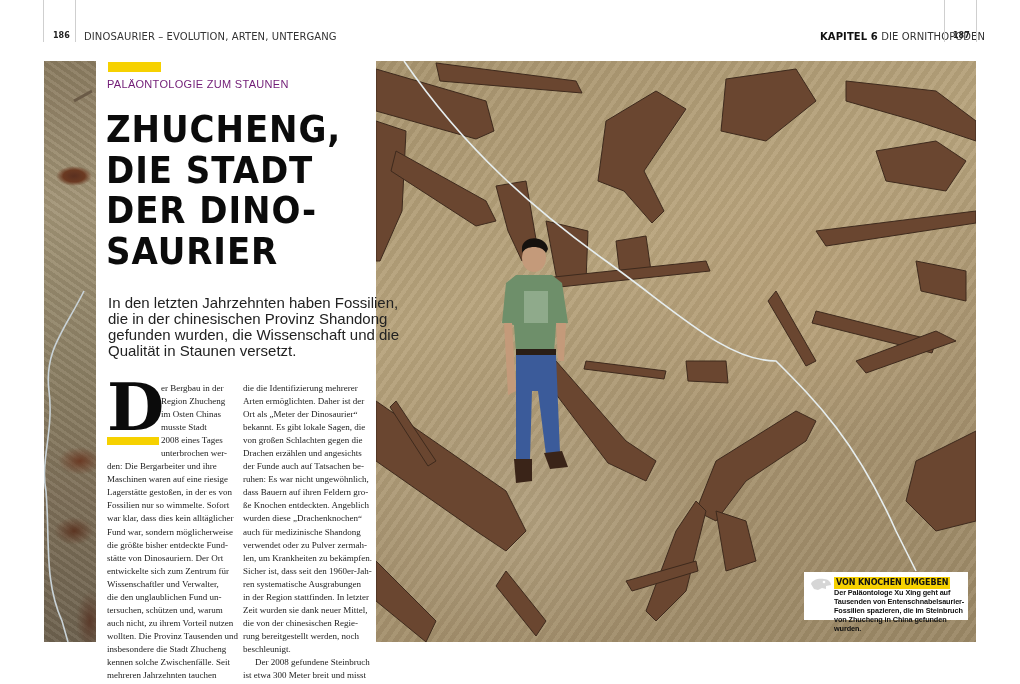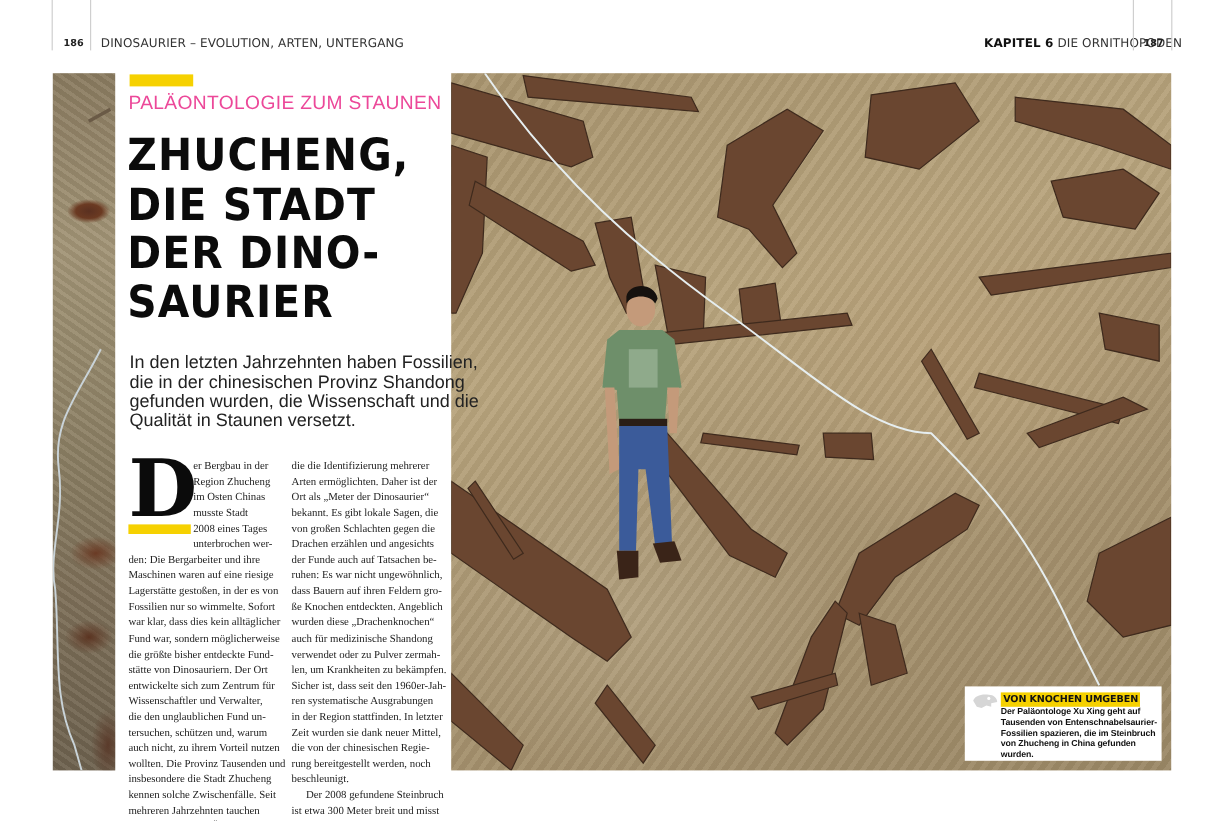--- a/index.html
+++ b/index.html
@@ -32,36 +32,36 @@
     background:
       repeating-linear-gradient(125deg, rgba(255,255,255,0.05) 0 4px, rgba(0,0,0,0.04) 4px 9px),
       radial-gradient(ellipse 200px 160px at 420px 230px, #b9a27a 0%, transparent 100%),
       radial-gradient(ellipse 180px 140px at 150px 450px, #b2a07e 0%, transparent 100%),
       linear-gradient(160deg, #a8946e 0%, #b8a47d 35%, #a89470 60%, #9b8866 100%);
   }
   .photo svg { position:absolute; left:0; top:0; }
 
   
   .caption {
-    position:absolute; left:804px; top:572px; width:164px; height:62px; background:#ffffff;
+    position:absolute; left:804px; top:572px; width:164px; height:48px; background:#ffffff;
   }
   .caption .skull { position:absolute; left:6px; top:5px; width:22px; height:14px; }
   .caption .cap-title {
     position:absolute; left:30px; top:5px; background:#f6d100; color:#111;
     font-size:8px; font-weight:bold; padding:1px 2px; line-height:10px; font-family:"DejaVu Sans", sans-serif;
     letter-spacing:-0.1px;
   }
   .caption .cap-text {
     position:absolute; left:30px; top:17px; width:132px; font-size:7.3px; line-height:8.9px; font-weight:bold;
     color:#111; font-family:"Liberation Sans", sans-serif; letter-spacing:-0.1px;
   }
 
   
   .yellow-bar { position:absolute; left:108px; top:62px; width:53px; height:10px; background:#f6d100; }
-  .kicker { position:absolute; left:107px; top:78px; font-size:16px; color:#ec4899; letter-spacing:0.3px; font-family:"Liberation Sans", sans-serif; font-weight:normal; }
+  .kicker { position:absolute; left:107px; top:78px; font-size:11px; color:#701a75; letter-spacing:0.3px; font-family:"Liberation Sans", sans-serif; font-weight:normal; }
   .headline {
     position:absolute; left:106px; top:110px; width:260px; margin:0;
     font-family:"DejaVu Sans", sans-serif; font-weight:bold; font-size:37px; line-height:40.5px;
     color:#0b0b0b; letter-spacing:1px; transform:scaleX(0.92); transform-origin:left top;
   }
   .headline span { display:block; }
   .lead {
     position:absolute; left:108px; top:295px; width:268px; font-size:15px; line-height:16px;
     color:#222; font-family:"Liberation Sans", sans-serif;
   }

